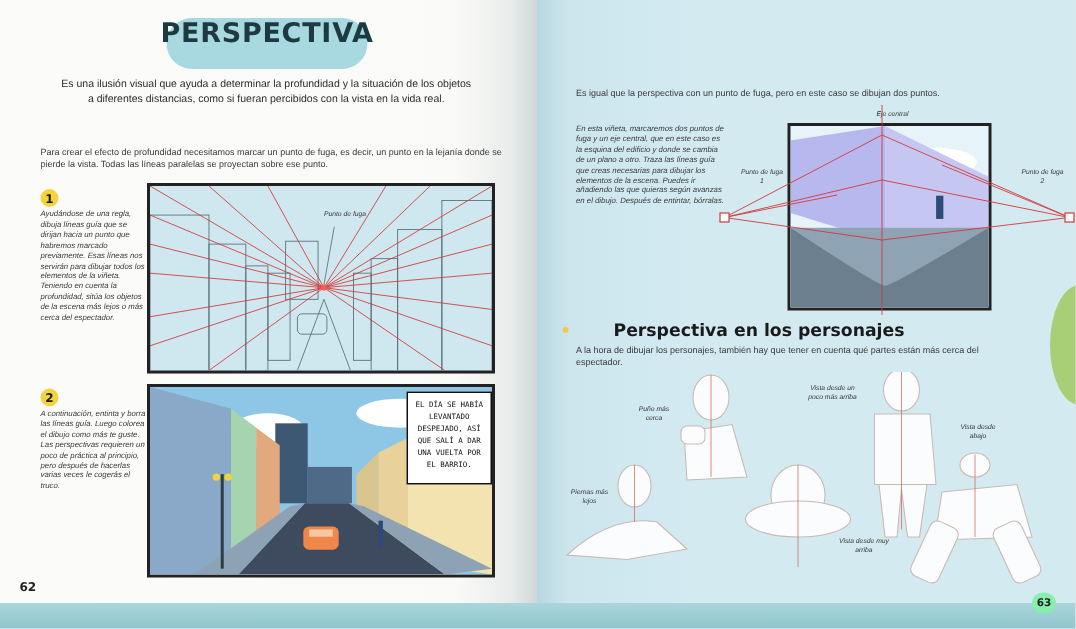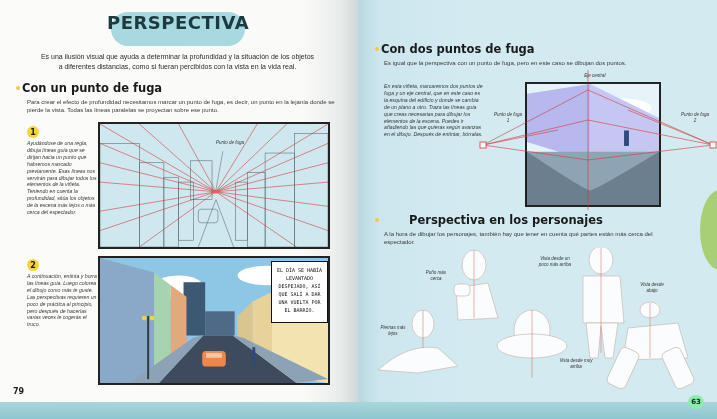--- a/index.html
+++ b/index.html
@@ -83,24 +83,20 @@
 <body>
 
 <div class="spread">
 
   <div class="page-left">
     <div class="title-pill">
       <span>PERSPECTIVA</span>
     </div>
     <div class="intro">Es una ilusión visual que ayuda a determinar la profundidad y la situación de los objetos a diferentes distancias, como si fueran percibidos con la vista en la vida real.</div>
 
-    <div class="section-title" style="left:16px; top:81px;">
-      <span class="dot"></span>
-      <span>Con un punto de fuga</span>
-    </div>
     <div class="section-desc" style="left:27px; top:98px; width:310px;">Para crear el efecto de profundidad necesitamos marcar un punto de fuga, es decir, un punto en la lejanía donde se pierde la vista. Todas las líneas paralelas se proyectan sobre ese punto.</div>
 
     <div class="step-badge" style="left:27px; top:126px;">1</div>
     <div class="side-text" style="left:27px; top:140px; width:72px;">Ayudándose de una regla, dibuja líneas guía que se dirijan hacia un punto que habremos marcado previamente. Esas líneas nos servirán para dibujar todos los elementos de la viñeta. Teniendo en cuenta la profundidad, sitúa los objetos de la escena más lejos o más cerca del espectador.</div>
 
     <div class="panel" style="left:98px; top:122px; width:232px; height:127px; background:#cfe8ef;">
       <svg viewBox="0 0 232 127" preserveAspectRatio="none">
         <rect width="232" height="127" fill="#cfe8ef"></rect>
 
         <g stroke="#5a6f78" stroke-width="0.6" fill="none">
@@ -168,28 +164,24 @@
         <rect x="104" y="96" width="24" height="16" rx="4" fill="#f0874a"></rect>
         <rect x="108" y="98" width="16" height="5" fill="#f7c8a0"></rect>
         <rect x="48" y="60" width="2" height="65" fill="#2d3b42"></rect>
         <circle cx="45" cy="62" r="2.5" fill="#f5d33d"></circle>
         <circle cx="53" cy="62" r="2.5" fill="#f5d33d"></circle>
         <rect x="155" y="92" width="3" height="18" fill="#2d4a7a"></rect>
       </svg>
     </div>
     <div class="speech">El día se había levantado despejado, así que salí a dar una vuelta por el barrio.</div>
 
-    <div class="page-num" style="left:13px; top:387px;">79</div>
+    <div class="page-num" style="left:13px; top:387px;">62</div>
   </div>
 
   <div class="page-right">
-    <div class="section-title" style="left:17px; top:42px;">
-      <span class="dot"></span>
-      <span>Con dos puntos de fuga</span>
-    </div>
     <div class="section-desc" style="left:26px; top:59px; width:325px;">Es igual que la perspectiva con un punto de fuga, pero en este caso se dibujan dos puntos.</div>
 
     <div class="side-text" style="left:26px; top:83px; width:100px;">En esta viñeta, marcaremos dos puntos de fuga y un eje central, que en este caso es la esquina del edificio y donde se cambia de un plano a otro. Traza las líneas guía que creas necesarias para dibujar los elementos de la escena. Puedes ir añadiendo las que quieras según avanzas en el dibujo. Después de entintar, bórralas.</div>
 
     <div class="caption" style="left:217px; top:73px; width:40px;">Eje central</div>
     <div class="caption" style="left:135px; top:112px; width:30px;">Punto de fuga 1</div>
     <div class="caption" style="left:322px; top:112px; width:30px;">Punto de fuga 2</div>
 
     <div class="panel" style="left:167px; top:82px; width:136px; height:125px;">
       <svg viewBox="0 0 136 125" preserveAspectRatio="none">

